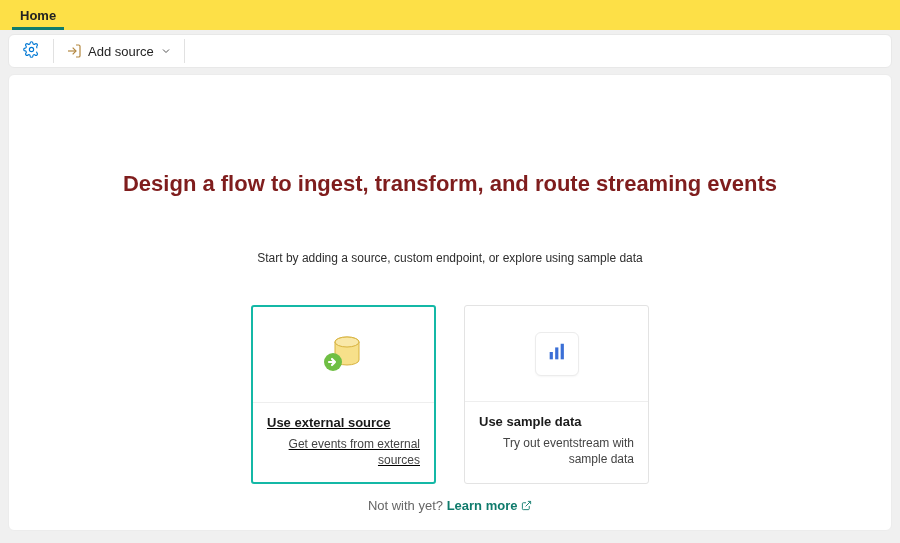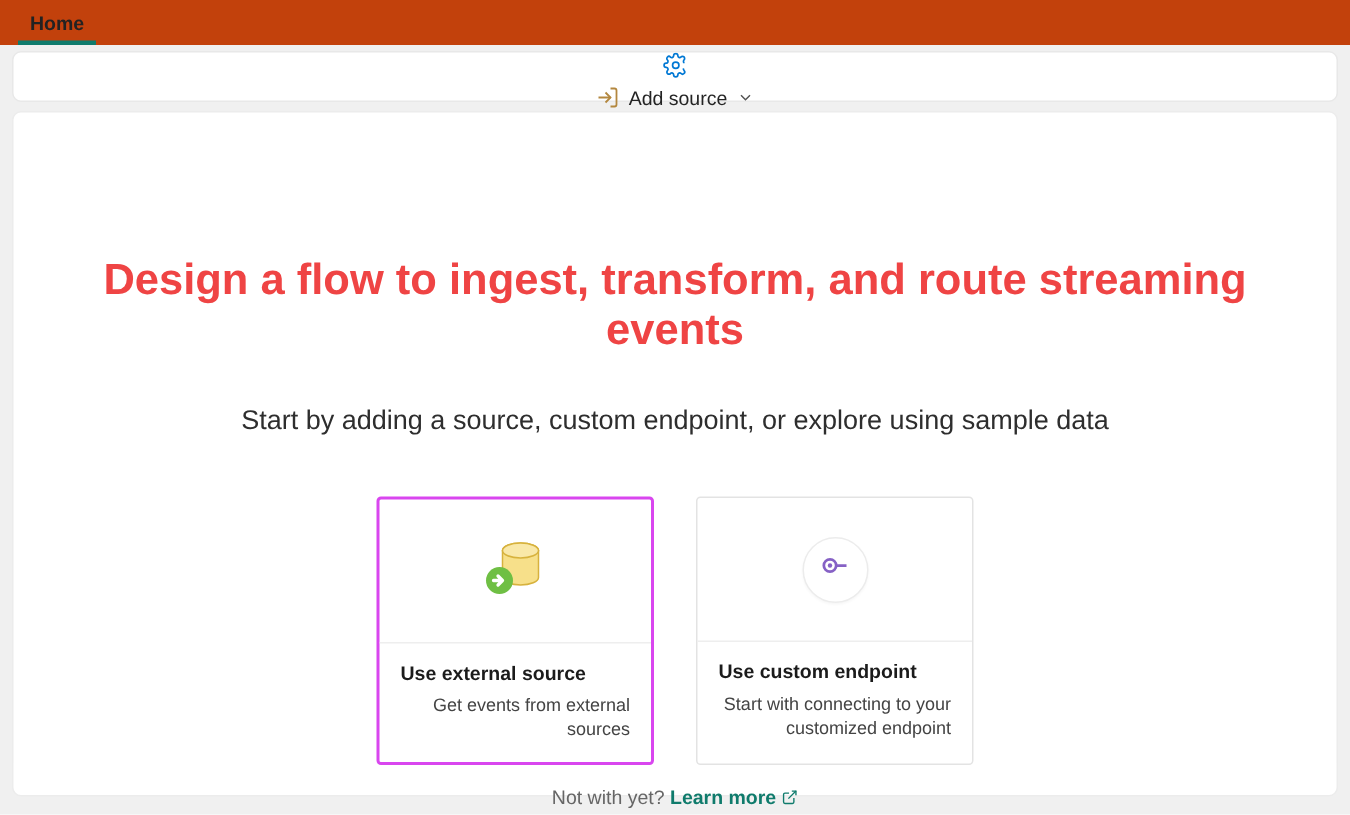--- a/index.html
+++ b/index.html
@@ -4,21 +4,21 @@
   <style>
     * { margin: 0; padding: 0; box-sizing: border-box; }
     body {
       font-family: "Segoe UI", -apple-system, BlinkMacSystemFont, sans-serif;
       background: #f0f0f0;
       width: 900px;
       height: 543px;
       overflow: hidden;
     }
     .tab-strip {
-      background: #c2410c;
+      background: #fde047;
       padding: 0 12px;
       height: 30px;
       display: flex;
       align-items: flex-end;
     }
     .tab {
       padding: 6px 8px 4px 8px;
       font-size: 13px;
       font-weight: 600;
       color: #222;
@@ -27,21 +27,20 @@
     }
     .toolbar-card {
       margin: 4px 8px 0 8px;
       background: #fff;
       border: 1px solid #e8e8e8;
       border-radius: 6px;
       height: 34px;
       display: flex;
       align-items: center;
       padding: 0 8px;
-      flex-direction: column;
     }
     .gear-btn {
       width: 28px;
       height: 28px;
       display: flex;
       align-items: center;
       justify-content: center;
       cursor: pointer;
       color: #0078d4;
     }
@@ -65,48 +64,49 @@
     .main-card {
       margin: 6px 8px 8px 8px;
       background: #fff;
       border: 1px solid #ececec;
       border-radius: 6px;
       height: 457px;
       padding-top: 96px;
       text-align: center;
     }
     .title {
-      font-size: 29px;
+      font-size: 22px;
       font-weight: 600;
-      color: #ef4444;
-      margin-bottom: 33px;
+      color: #7f1d1d;
+      margin-bottom: 54px;
       padding: 0 24px;
     }
     .subtitle {
-      font-size: 18px;
+      font-size: 12px;
       color: #2e2e2e;
       margin-bottom: 40px;
     }
     .cards-row {
       display: flex;
       justify-content: center;
       gap: 28px;
       padding: 0 24px;
     }
     .option-card {
       width: 185px;
       border: 1px solid #e3e3e3;
       border-radius: 3px;
       text-align: left;
       cursor: pointer;
       background: #fff;
       overflow: hidden;
     }
     .option-card.highlight {
-      border: 2px solid #d946ef;
+      border: 2px solid #14b8a6;
+      text-decoration: underline;
     }
     .card-top {
       height: 96px;
       display: flex;
       align-items: center;
       justify-content: center;
       border-bottom: 1px solid #eee;
     }
     .card-bottom {
       padding: 12px 14px 14px 14px;
@@ -198,38 +198,38 @@
             <path d="M12 36 h6 m0 0 l-3 -3 m3 3 l-3 3" stroke="#fff" stroke-width="2.2" fill="none" stroke-linecap="round"></path>
           </svg>
         </span>
       </div>
       <div class="card-bottom">
         <div class="card-title">Use external source</div>
         <div class="card-desc">Get events from external sources</div>
       </div>
     </div>
 
-
     <div class="option-card">
       <div class="card-top">
-        <div class="iconbox" style="border-radius:50%;">
+        <div class="iconbox">
           <span>
             <svg width="22" height="22" viewBox="0 0 24 24">
-              <circle cx="8" cy="12" r="4.5" fill="none" stroke="#8661c5" stroke-width="2"></circle>
-              <line x1="12" y1="12" x2="20" y2="12" stroke="#8661c5" stroke-width="2"></line>
-              <circle cx="8" cy="12" r="1.6" fill="#8661c5"></circle>
+              <rect x="4" y="12" width="3.5" height="8" fill="#3b6fd6"></rect>
+              <rect x="10" y="7" width="3.5" height="13" fill="#3b6fd6"></rect>
+              <rect x="16" y="3" width="3.5" height="17" fill="#3b6fd6"></rect>
             </svg>
           </span>
         </div>
       </div>
       <div class="card-bottom">
-        <div class="card-title">Use custom endpoint</div>
-        <div class="card-desc">Start with connecting to your customized endpoint</div>
+        <div class="card-title">Use sample data</div>
+        <div class="card-desc">Try out eventstream with sample data</div>
       </div>
     </div>
+
 
   </div>
 
   <div class="footer-line">
     <span>Not with yet? </span><a><span>Learn more</span> <span><svg width="11" height="11" viewBox="0 0 24 24" fill="none" stroke="#0f7b6c" stroke-width="2" style="vertical-align:-1px">
             <path d="M18 13v6a2 2 0 0 1-2 2H5a2 2 0 0 1-2-2V8a2 2 0 0 1 2-2h6"></path>
             <polyline points="15 3 21 3 21 9"></polyline>
             <line x1="10" y1="14" x2="21" y2="3"></line>
           </svg></span></a>
   </div>

